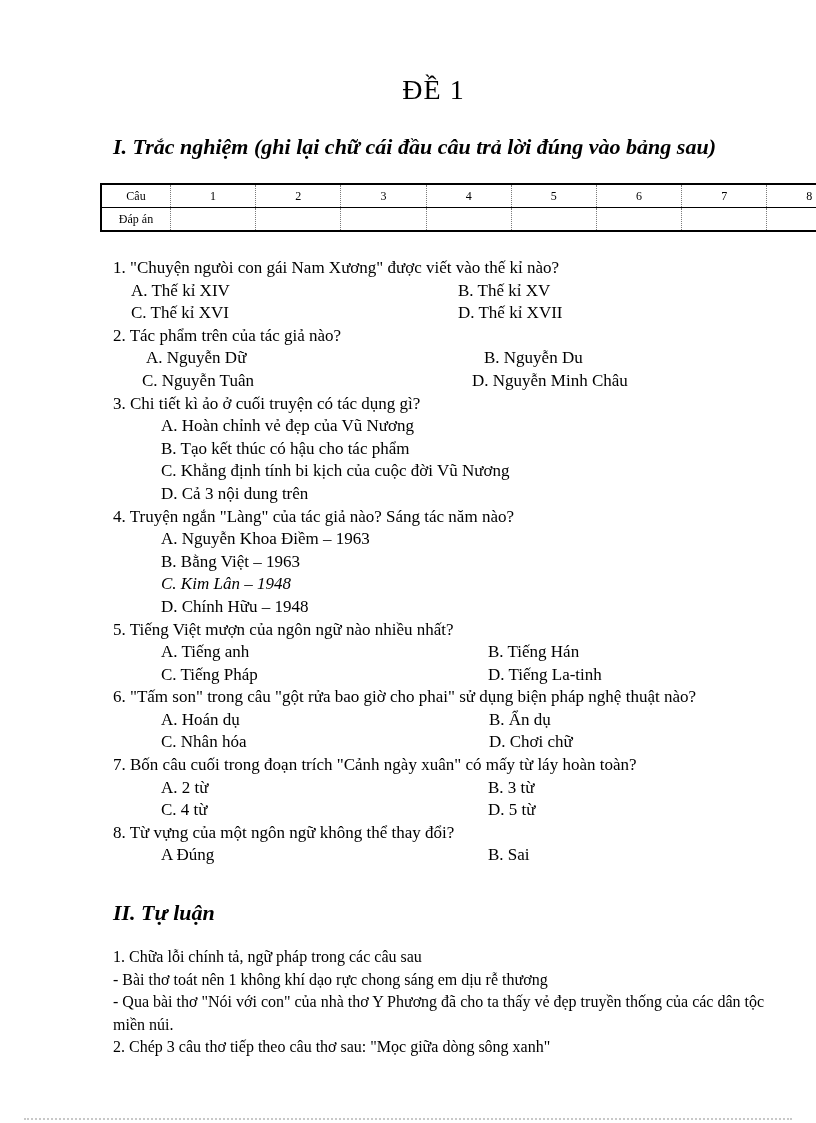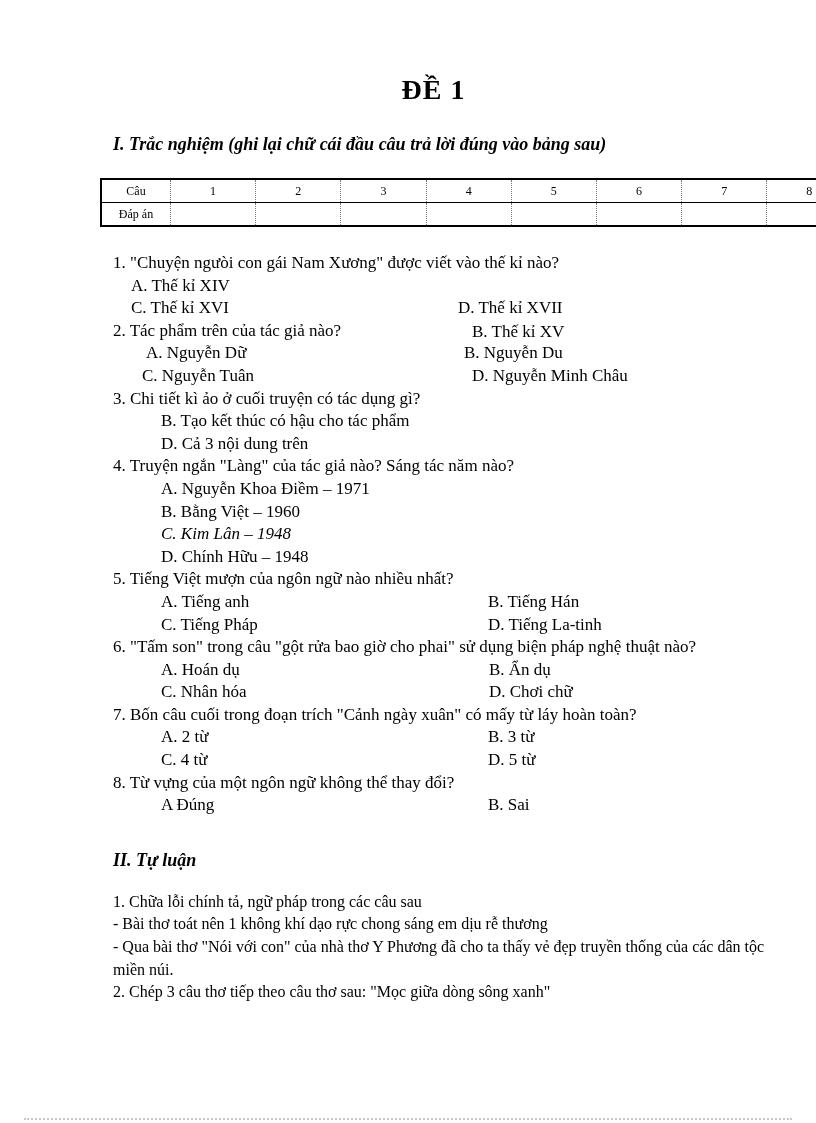--- a/index.html
+++ b/index.html
@@ -18,26 +18,26 @@
   }
   .content {
     margin-left: 100px;
     width: 667px;
   }
   .doc-title {
     margin: 0;
     padding-top: 74px;
     text-align: center;
     font-size: 28px;
-    font-weight: bold;
+    font-weight: normal;
     letter-spacing: 1px;
   }
   .section-heading {
     margin: 28px 0 0 13px;
-    font-size: 18px;
+    font-size: 22px;
     font-weight: bold;
     font-style: italic;
   }
   .answer-table {
     border-collapse: collapse;
     table-layout: fixed;
     width: 753px;
     margin-top: 23px;
     border: 2px solid #000000;
     font-size: 12px;
@@ -111,37 +111,39 @@
             <td></td>
             <td></td>
             <td></td>
           </tr>
         </tbody>
     </table>
 
     <div class="questions" id="questions">
         <div class="q-block">
           <div class="q-text">1. "Chuyện ngưòi con gái Nam Xương" được viết vào thế kỉ nào?</div>
-          <div class="opt-row"><span class="opt-left" style="margin-left: 31px;">A. Thế kỉ XIV</span><span class="opt-right" style="left: 372px; margin-top: 46px;">B. Thế kỉ XV</span></div>
+          <div class="opt-row"><span class="opt-left" style="margin-left: 31px;">A. Thế kỉ XIV</span><span class="opt-right" style="left: 358px;">B. Thế kỉ XV</span></div>
           <div class="opt-row"><span class="opt-left" style="margin-left: 31px;">C. Thế kỉ XVI</span><span class="opt-right" style="left: 358px;">D. Thế kỉ XVII</span></div>
         </div>
         <div class="q-block">
           <div class="q-text">2. Tác phẩm trên của tác giả nào?</div>
-          <div class="opt-row"><span class="opt-left" style="margin-left: 46px;">A. Nguyễn Dữ</span><span class="opt-right" style="left: 364px;">B. Nguyễn Du</span></div>
+          <div class="opt-row"><span class="opt-left" style="margin-left: 46px;">A. Nguyễn Dữ</span><span class="opt-right" style="left: 384px;">B. Nguyễn Du</span></div>
           <div class="opt-row"><span class="opt-left" style="margin-left: 42px;">C. Nguyễn Tuân</span><span class="opt-right" style="left: 372px;">D. Nguyễn Minh Châu</span></div>
         </div>
         <div class="q-block">
           <div class="q-text">3. Chi tiết kì ảo ở cuối truyện có tác dụng gì?</div>
+          <div class="opt-line" style="margin-left: 61px;">A. Hoàn chỉnh vẻ đẹp của Vũ Nương</div>
           <div class="opt-line" style="margin-left: 61px;">B. Tạo kết thúc có hậu cho tác phẩm</div>
+          <div class="opt-line" style="margin-left: 61px;">C. Khẳng định tính bi kịch của cuộc đời Vũ Nương</div>
           <div class="opt-line" style="margin-left: 61px;">D. Cả 3 nội dung trên</div>
         </div>
         <div class="q-block">
           <div class="q-text">4. Truyện ngắn "Làng" của tác giả nào? Sáng tác năm nào?</div>
-          <div class="opt-line" style="margin-left: 61px;">A. Nguyễn Khoa Điềm – 1971</div>
-          <div class="opt-line" style="margin-left: 61px;">B. Bằng Việt – 1960</div>
+          <div class="opt-line" style="margin-left: 61px;">A. Nguyễn Khoa Điềm – 1963</div>
+          <div class="opt-line" style="margin-left: 61px;">B. Bằng Việt – 1963</div>
           <div class="opt-line" style="margin-left: 61px; font-style: italic;">C. Kim Lân – 1948</div>
           <div class="opt-line" style="margin-left: 61px;">D. Chính Hữu – 1948</div>
         </div>
         <div class="q-block">
           <div class="q-text">5. Tiếng Việt mượn của ngôn ngữ nào nhiều nhất?</div>
           <div class="opt-row"><span class="opt-left" style="margin-left: 61px;">A. Tiếng anh</span><span class="opt-right" style="left: 388px;">B. Tiếng Hán</span></div>
           <div class="opt-row"><span class="opt-left" style="margin-left: 61px;">C. Tiếng Pháp</span><span class="opt-right" style="left: 388px;">D. Tiếng La-tinh</span></div>
         </div>
         <div class="q-block">
           <div class="q-text">6. "Tấm son" trong câu "gột rửa bao giờ cho phai" sử dụng biện pháp nghệ thuật nào?</div>

